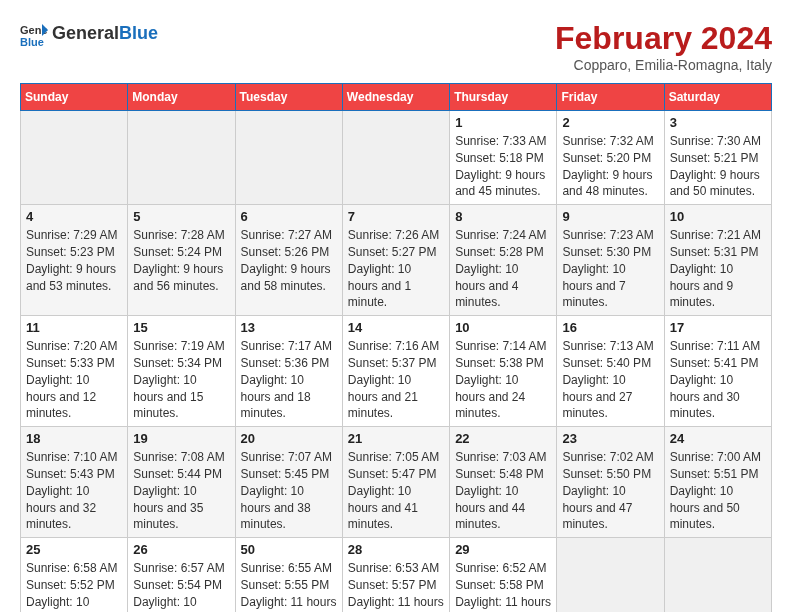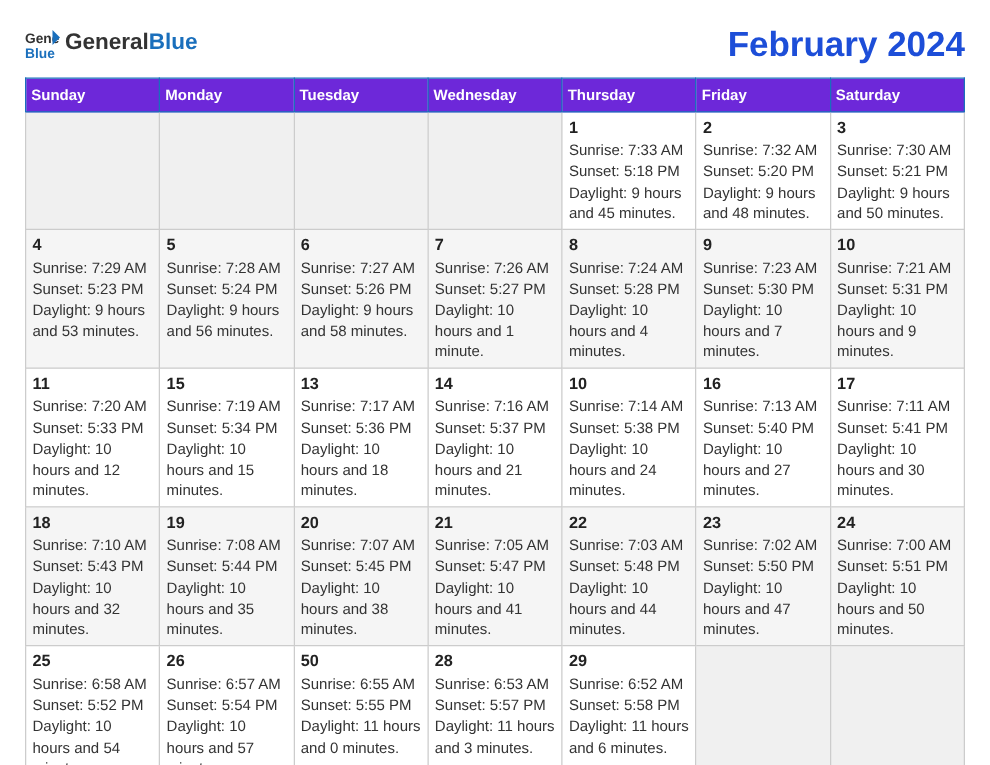--- a/index.html
+++ b/index.html
@@ -29,35 +29,35 @@
     .logo-general { color: #333; }
     .logo-blue { color: #1a6fbc; }
     .logo-icon {
       width: 28px;
       height: 28px;
     }
     .title-area {
       text-align: right;
     }
     .calendar-title {
-      font-size: 28px;
-      font-weight: bold;
-      color: #1d4ed8;
+      font-size: 32px;
+      font-weight: bold;
+      color: #b91c1c;
     }
     .calendar-subtitle {
       font-size: 14px;
       color: #555;
     }
     table {
       width: 100%;
       border-collapse: collapse;
       font-size: 11px;
     }
     thead tr th {
-      background-color: #6d28d9;
+      background-color: #ef4444;
       color: #fff;
       padding: 6px 4px;
       text-align: left;
       font-size: 12px;
       font-weight: bold;
       border: 1px solid #1a6fbc;
     }
     tbody tr td {
       border: 1px solid #ccc;
       vertical-align: top;
@@ -101,20 +101,21 @@
       <polygon points="22,4 28,10 22,16" fill="#1a6fbc"></polygon>
     </svg>
     <div>
       <div class="logo-text">
         <span class="logo-general">General</span><span class="logo-blue">Blue</span>
       </div>
     </div>
   </div>
   <div class="title-area">
     <div class="calendar-title">February 2024</div>
+    <div class="calendar-subtitle">Copparo, Emilia-Romagna, Italy</div>
   </div>
 </div>
 
 <table>
   <thead>
     <tr>
     <th>Sunday</th>
         <th>Monday</th>
         <th>Tuesday</th>
         <th>Wednesday</th>

